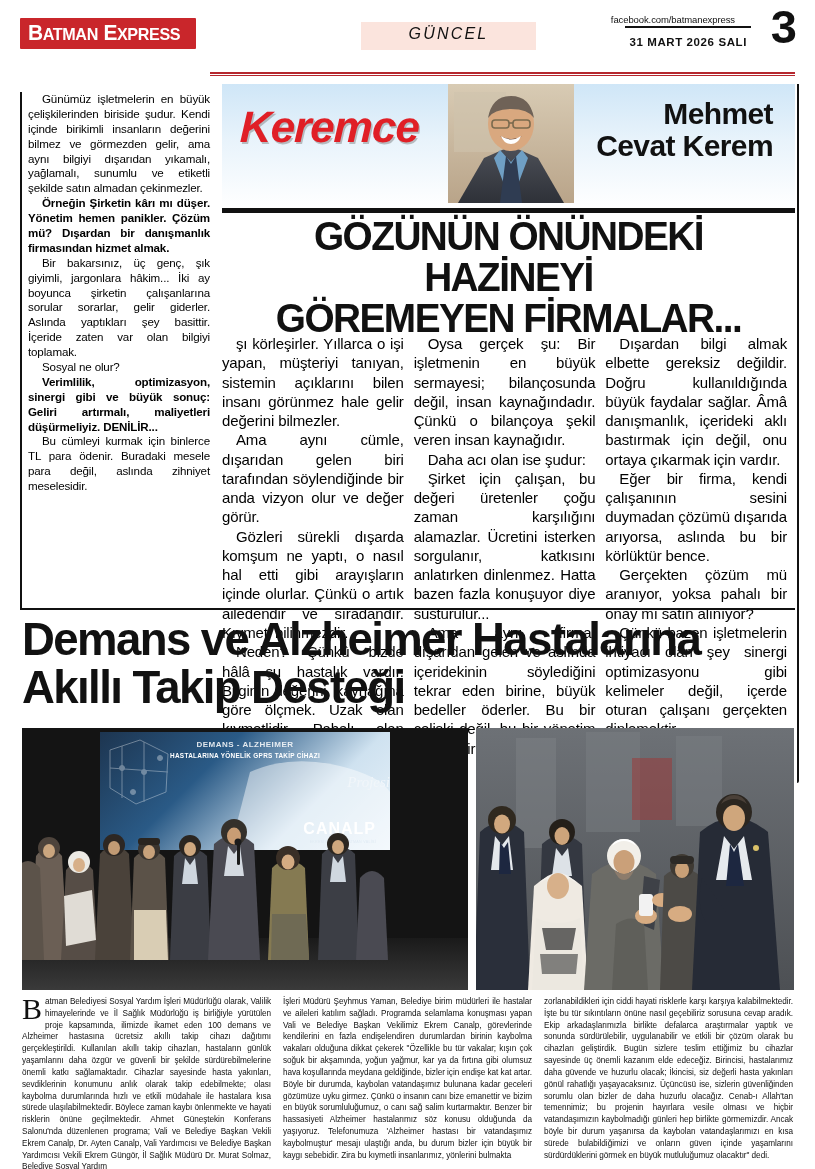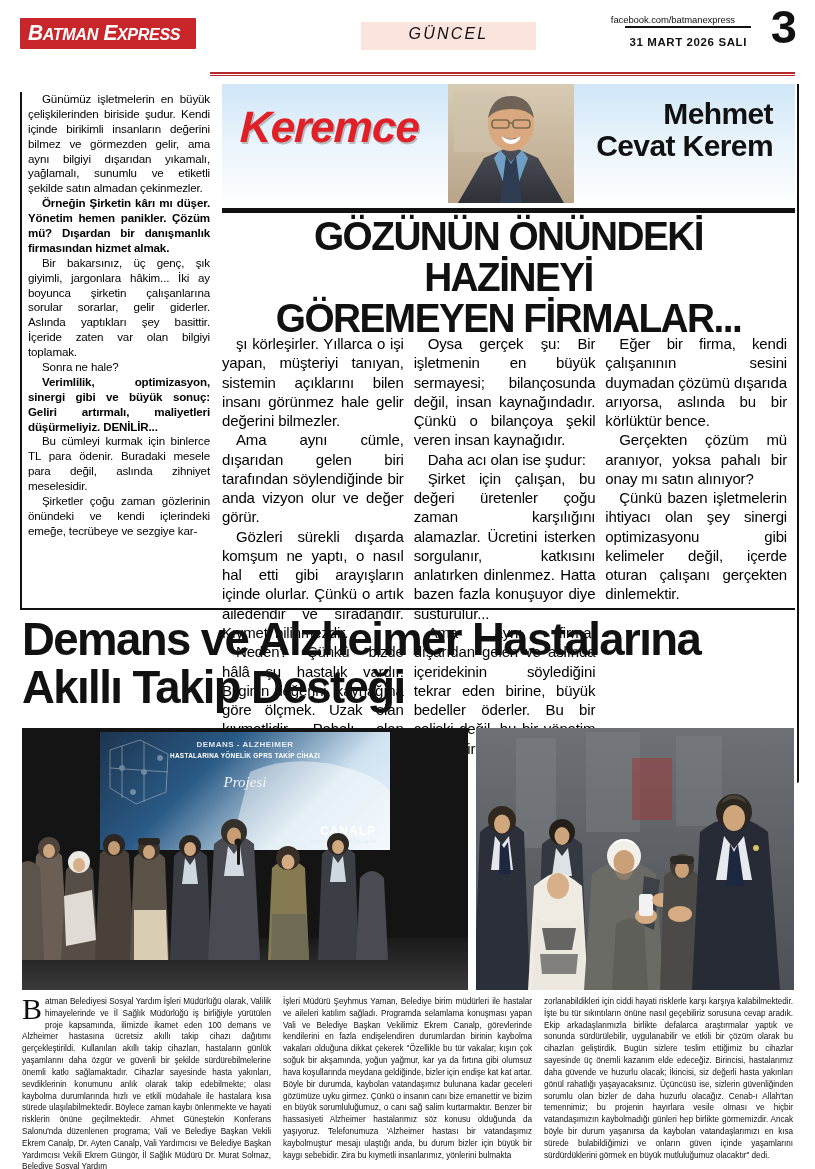--- a/index.html
+++ b/index.html
@@ -17,21 +17,20 @@
     position:relative;
     height:60px;
     margin:0 20px;
     padding-top:14px;
   }
   .logo-box{
     position:absolute;left:0;top:18px;
     background:#c9262b;
     padding:4px 8px 5px 8px;
     border-radius:1px;
-    font-style:italic;
   }
   .logo-text{
     color:#fff;
     font-family:"Liberation Sans", sans-serif;
     font-weight:bold;
     font-size:22px;
     letter-spacing:-0.4px;
     line-height:1;
     font-stretch:condensed;
     transform:scaleX(.95);
@@ -259,22 +258,22 @@
   }
 
   
   .stage{position:absolute;inset:0;background:#141414;}
   .screen{
     position:absolute;left:78px;top:4px;width:290px;height:118px;
     background:linear-gradient(135deg,#1d3550 0%,#2a5a86 35%,#cfe2f0 70%,#eaf3fa 100%);
   }
   .screen .l1{position:absolute;top:8px;left:18px;right:18px;text-align:center;color:#fff;font-size:8px;font-weight:bold;letter-spacing:.5px;opacity:.85;}
   .screen .l2{position:absolute;top:20px;left:10px;right:10px;text-align:center;color:#fff;font-size:6.4px;font-weight:bold;letter-spacing:.3px;}
-  .screen .l3{position:absolute;top:42px;left:0;right:0;text-align:center;color:#f1f6fa;font-size:15px;font-style:italic;font-family:"Liberation Serif",serif;}
-  .screen .l4{position:absolute;bottom:12px;right:14px;color:#fff;font-size:12px;font-weight:bold;letter-spacing:1px;}
+  .screen .l3{position:absolute;top:42px;left:0;right:0;text-align:right;color:#f1f6fa;font-size:15px;font-style:italic;font-family:"Liberation Serif",serif;}
+  .screen .l4{position:absolute;bottom:12px;right:14px;color:#fff;font-size:16px;font-weight:bold;letter-spacing:1px;}
   .screen .l5{position:absolute;bottom:6px;right:14px;color:#dfeaf3;font-size:3.6px;letter-spacing:.3px;}
   .floor{position:absolute;left:0;right:0;bottom:0;height:52px;background:linear-gradient(180deg,#1a1a1a,#3a3a3a);}
   .stage2{position:absolute;inset:0;background:linear-gradient(180deg,#6c6f74 0%,#8d9196 40%,#55585c 100%);}
 </style>
 </head>
 <body>
 
 <div class="masthead">
   <div class="logo-box">
     <span class="logo-text"><span>B</span><span class="sm">ATMAN</span> <span>E</span><span class="sm">XPRESS</span></span>
@@ -291,24 +290,23 @@
   <div class="masthead-rule left-ext"></div>
 </div>
 
 <div class="top-article">
 
   <div class="col-left">
     <div class="col-left-inner">
         <p>Günümüz işletmelerin en büyük çelişkilerinden biriside şudur. Kendi içinde birikimli insanların değerini bilmez ve görmezden gelir, ama aynı bilgiyi dışarıdan yıkamalı, yağlamalı, sunumlu ve etiketli şekilde satın almadan çekinmezler.</p>
         <p class="b">Örneğin Şirketin kârı mı düşer. Yönetim hemen panikler. Çözüm mü? Dışardan bir danışmanlık firmasından hizmet almak.</p>
         <p>Bir bakarsınız, üç genç, şık giyimli, jargonlara hâkim... İki ay boyunca şirketin çalışanlarına sorular sorarlar, gelir giderler. Aslında yaptıkları şey basittir. İçeride zaten var olan bilgiyi toplamak.</p>
-        <p>Sonra ne hale?</p>
+        <p>Sosyal ne olur?</p>
         <p class="b">Verimlilik, optimizasyon, sinergi gibi ve büyük sonuç: Geliri artırmalı, maliyetleri düşürmeliyiz. DENİLİR...</p>
         <p>Bu cümleyi kurmak için binlerce TL para ödenir. Buradaki mesele para değil, aslında zihniyet meselesidir.</p>
-        <p>Şirketler çoğu zaman gözlerinin önündeki ve kendi içlerindeki emeğe, tecrübeye ve sezgiye kar-</p>
       </div>
   </div>
 
   <div class="header-strip">
     <div class="keremce">Keremce</div>
     <div class="portrait">
       <svg width="126" height="119" viewBox="0 0 126 119">
         <defs>
           <linearGradient id="bg" x1="0" y1="0" x2="0" y2="1">
             <stop offset="0" stop-color="#d8cbb4"></stop>
@@ -351,20 +349,21 @@
         <p>Gözleri sürekli dışarda komşum ne yaptı, o nasıl hal etti gibi arayışların içinde olurlar. Çünkü o artık ailedendir ve sıradandır. Kıymeti bilinmezdir.</p>
         <p>Neden? Çünkû bizde hâlâ şu hastalık vardır. Bilginin değerini, kaynağına göre ölçmek. Uzak olan kıymetlidir. Pahalı olan doğrudur. Yabancı olan bilgedir.</p>
       </div>
     <div class="c">
         <p>Oysa gerçek şu: Bir işletmenin en büyük sermayesi; bilançosunda değil, insan kaynağındadır. Çünkü o bilançoya şekil veren insan kaynağıdır.</p>
         <p>Daha acı olan ise şudur:</p>
         <p>Şirket için çalışan, bu değeri üretenler çoğu zaman karşılığını alamazlar. Ücretini isterken sorgulanır, katkısını anlatırken dinlenmez. Hatta bazen fazla konuşuyor diye susturulur...</p>
         <p>Ama aynı firma, dışarıdan gelen ve aslında içeridekinin söylediğini tekrar eden birine, büyük bedeller öderler. Bu bir çelişki değil, bu bir yönetim zafiyetidir aslında.</p>
       </div>
     <div class="c last">
+        <p>Dışardan bilgi almak elbette gereksiz değildir. Doğru kullanıldığında büyük faydalar sağlar. Âmâ danışmanlık, içerideki aklı bastırmak için değil, onu ortaya çıkarmak için vardır.</p>
         <p>Eğer bir firma, kendi çalışanının sesini duymadan çözümü dışarıda arıyorsa, aslında bu bir körlüktür bence.</p>
         <p class="b">Gerçekten çözüm mü aranıyor, yoksa pahalı bir onay mı satın alınıyor?</p>
         <p class="b">Çünkü bazen işletmelerin ihtiyacı olan şey sinergi optimizasyonu gibi kelimeler değil, içerde oturan çalışanı gerçekten dinlemektir.</p>
       </div>
   </div>
 </div>
 
 <div class="big-rule"></div>
 
 <div class="bottom-head">

